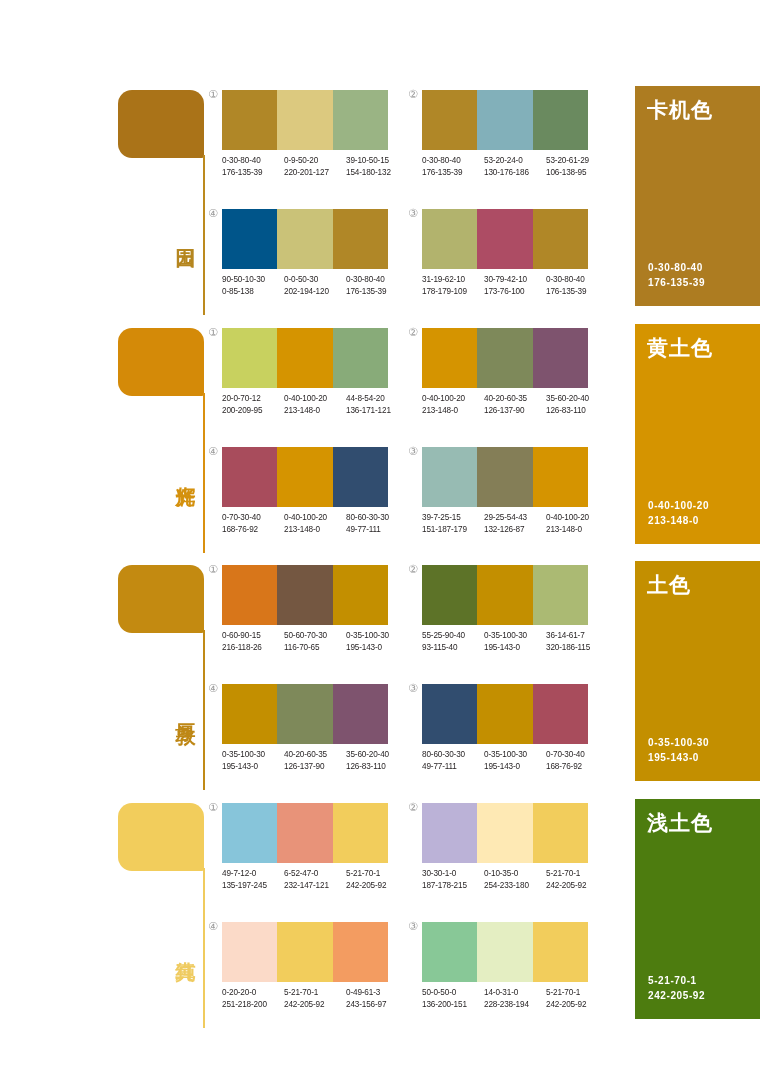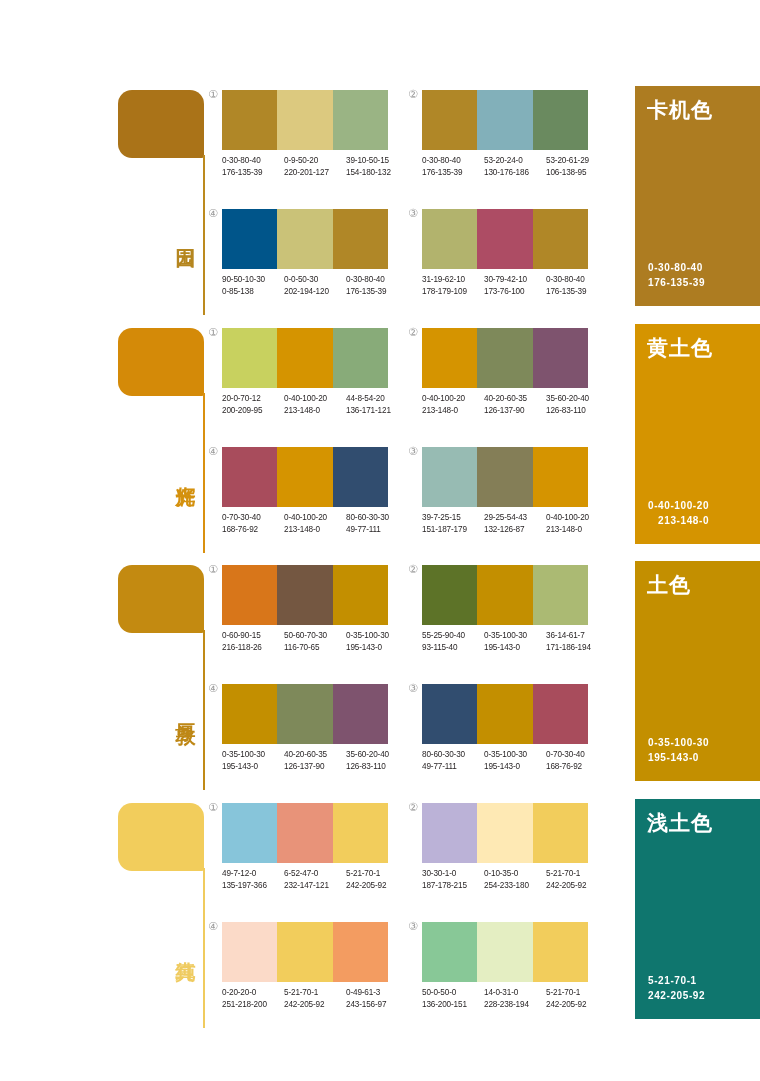--- a/index.html
+++ b/index.html
@@ -257,21 +257,21 @@
           <div class="col">
             <div class="cmyk">29-25-54-43</div>
             <div class="rgb">132-126-87</div>
           </div>
           <div class="col">
             <div class="cmyk">0-40-100-20</div>
             <div class="rgb">213-148-0</div>
           </div>
         </div>
       </div>
-      <div class="panel" style="background: rgb(213, 148, 0); text-align: right;">
+      <div class="panel" style="background: rgb(213, 148, 0);">
         <div class="ptitle">黄土色</div>
         <div class="pcodes">
           <div>0-40-100-20</div>
           <div>213-148-0</div>
         </div>
       </div>
     </div>
     <div class="block" data-idx="2">
       <div class="tab" style="background: rgb(195, 138, 17);"></div>
       <div class="vrule" style="background: rgb(192, 138, 22);"></div>
@@ -309,21 +309,21 @@
           <div class="col">
             <div class="cmyk">55-25-90-40</div>
             <div class="rgb">93-115-40</div>
           </div>
           <div class="col">
             <div class="cmyk">0-35-100-30</div>
             <div class="rgb">195-143-0</div>
           </div>
           <div class="col">
             <div class="cmyk">36-14-61-7</div>
-            <div class="rgb">171-186-194</div>
+            <div class="rgb">320-186-115</div>
           </div>
         </div>
       </div>
       <div class="group g4">
         <div class="gnum">④</div>
         <div class="strip">
           <div class="cell" style="background: rgb(195, 143, 0);"></div>
           <div class="cell" style="background: rgb(126, 137, 90);"></div>
           <div class="cell" style="background: rgb(126, 83, 110);"></div>
         </div>
@@ -379,21 +379,21 @@
       <div class="group g1">
         <div class="gnum">①</div>
         <div class="strip">
           <div class="cell" style="background: rgb(135, 197, 218);"></div>
           <div class="cell" style="background: rgb(232, 147, 121);"></div>
           <div class="cell" style="background: rgb(242, 205, 92);"></div>
         </div>
         <div class="codes">
           <div class="col">
             <div class="cmyk">49-7-12-0</div>
-            <div class="rgb">135-197-366</div>
+            <div class="rgb">135-197-245</div>
           </div>
           <div class="col">
             <div class="cmyk">6-52-47-0</div>
             <div class="rgb">232-147-121</div>
           </div>
           <div class="col">
             <div class="cmyk">5-21-70-1</div>
             <div class="rgb">242-205-92</div>
           </div>
         </div>
@@ -457,21 +457,21 @@
           <div class="col">
             <div class="cmyk">14-0-31-0</div>
             <div class="rgb">228-238-194</div>
           </div>
           <div class="col">
             <div class="cmyk">5-21-70-1</div>
             <div class="rgb">242-205-92</div>
           </div>
         </div>
       </div>
-      <div class="panel" style="background: #0f766e;">
+      <div class="panel" style="background: #4d7c0f;">
         <div class="ptitle">浅土色</div>
         <div class="pcodes">
           <div>5-21-70-1</div>
           <div>242-205-92</div>
         </div>
       </div>
     </div>
   </div>
 
 </body></html>

